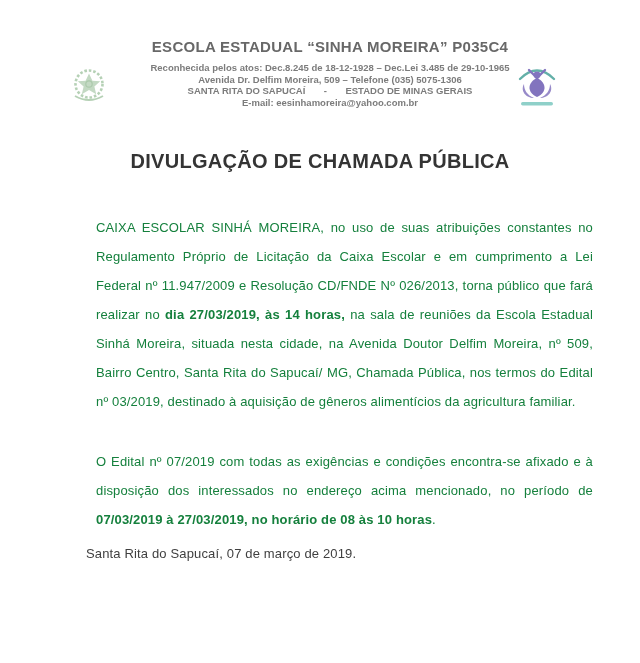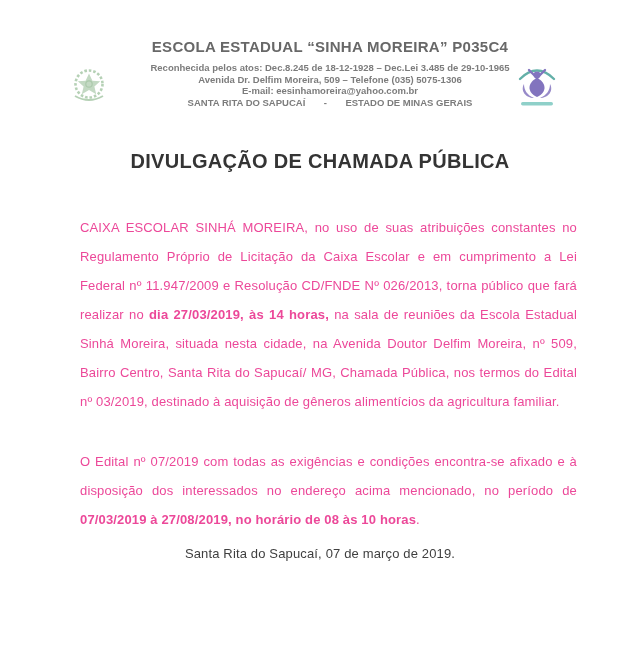--- a/index.html
+++ b/index.html
@@ -59,38 +59,38 @@
     left: 0;
     width: 640px;
     text-align: center;
     font-size: 20px;
     font-weight: bold;
     color: #343434;
     letter-spacing: 0.3px;
   }
   .paragraph {
     position: absolute;
-    left: 80px;
+    left: 96px;
     width: 497px;
     font-size: 13px;
     line-height: 29px;
     text-align: justify;
-    color: #ec4899;
+    color: #15803d;
     letter-spacing: 0.15px;
   }
   .paragraph span.b { font-weight: bold; }
   .para-1 { top: 213px; }
   .para-2 { top: 447px; }
   .date-line {
     position: absolute;
     top: 546px;
     left: 0;
     width: 640px;
     box-sizing: border-box;
-    text-align: center;
+    padding-left: 86px;
     font-size: 13px;
     color: #3f3f3f;
     letter-spacing: 0.15px;
   }
 </style>
 </head>
 <body>
 
 <div class="page">
 
@@ -113,25 +113,25 @@
       <path d="M11 24 C7 31 13 38 21 38 C14 35 11 30 11 24 Z" fill="#978ac9"></path>
       <path d="M37 24 C41 31 35 38 27 38 C34 35 37 30 37 24 Z" fill="#978ac9"></path>
       <rect x="8" y="42" width="32" height="3.4" rx="1.7" fill="#8fd0c9"></rect>
     </svg>
   </div>
 
   <div class="letterhead">
     <div class="school-name">ESCOLA ESTADUAL “SINHA MOREIRA” P035C4</div>
     <div class="letterhead-line">Reconhecida pelos atos: Dec.8.245 de 18-12-1928 – Dec.Lei 3.485 de 29-10-1965</div>
     <div class="letterhead-line">Avenida Dr. Delfim Moreira, 509 – Telefone (035) 5075-1306</div>
+    <div class="letterhead-line">SANTA RITA DO SAPUCAÍ       -       ESTADO DE MINAS GERAIS</div>
     <div class="letterhead-line">E-mail: eesinhamoreira@yahoo.com.br</div>
-    <div class="letterhead-line">SANTA RITA DO SAPUCAÍ       -       ESTADO DE MINAS GERAIS</div>
   </div>
 
   <div class="doc-title">DIVULGAÇÃO DE CHAMADA PÚBLICA</div>
 
   <div class="paragraph para-1"><span>CAIXA ESCOLAR SINHÁ MOREIRA, no uso de suas atribuições constantes no Regulamento Próprio de Licitação da Caixa Escolar e em cumprimento a Lei Federal nº 11.947/2009 e Resolução CD/FNDE Nº 026/2013, torna público que fará realizar no </span><span class="b">dia 27/03/2019, às 14 horas,</span><span> na sala de reuniões da Escola Estadual Sinhá Moreira, situada nesta cidade, na Avenida Doutor Delfim Moreira, nº 509, Bairro Centro, Santa Rita do Sapucaí/ MG, Chamada Pública, nos termos do Edital nº 03/2019, destinado à aquisição de gêneros alimentícios da agricultura familiar.</span></div>
 
-  <div class="paragraph para-2"><span>O Edital nº 07/2019 com todas as exigências e condições encontra-se afixado e à disposição dos interessados no endereço acima mencionado, no período de </span><span class="b">07/03/2019 à 27/08/2019, no horário de 08 às 10 horas</span><span>.</span></div>
+  <div class="paragraph para-2"><span>O Edital nº 07/2019 com todas as exigências e condições encontra-se afixado e à disposição dos interessados no endereço acima mencionado, no período de </span><span class="b">07/03/2019 à 27/03/2019, no horário de 08 às 10 horas</span><span>.</span></div>
 
   <div class="date-line">Santa Rita do Sapucaí, 07 de março de 2019.</div>
 
 </div>
 
 </body></html>

